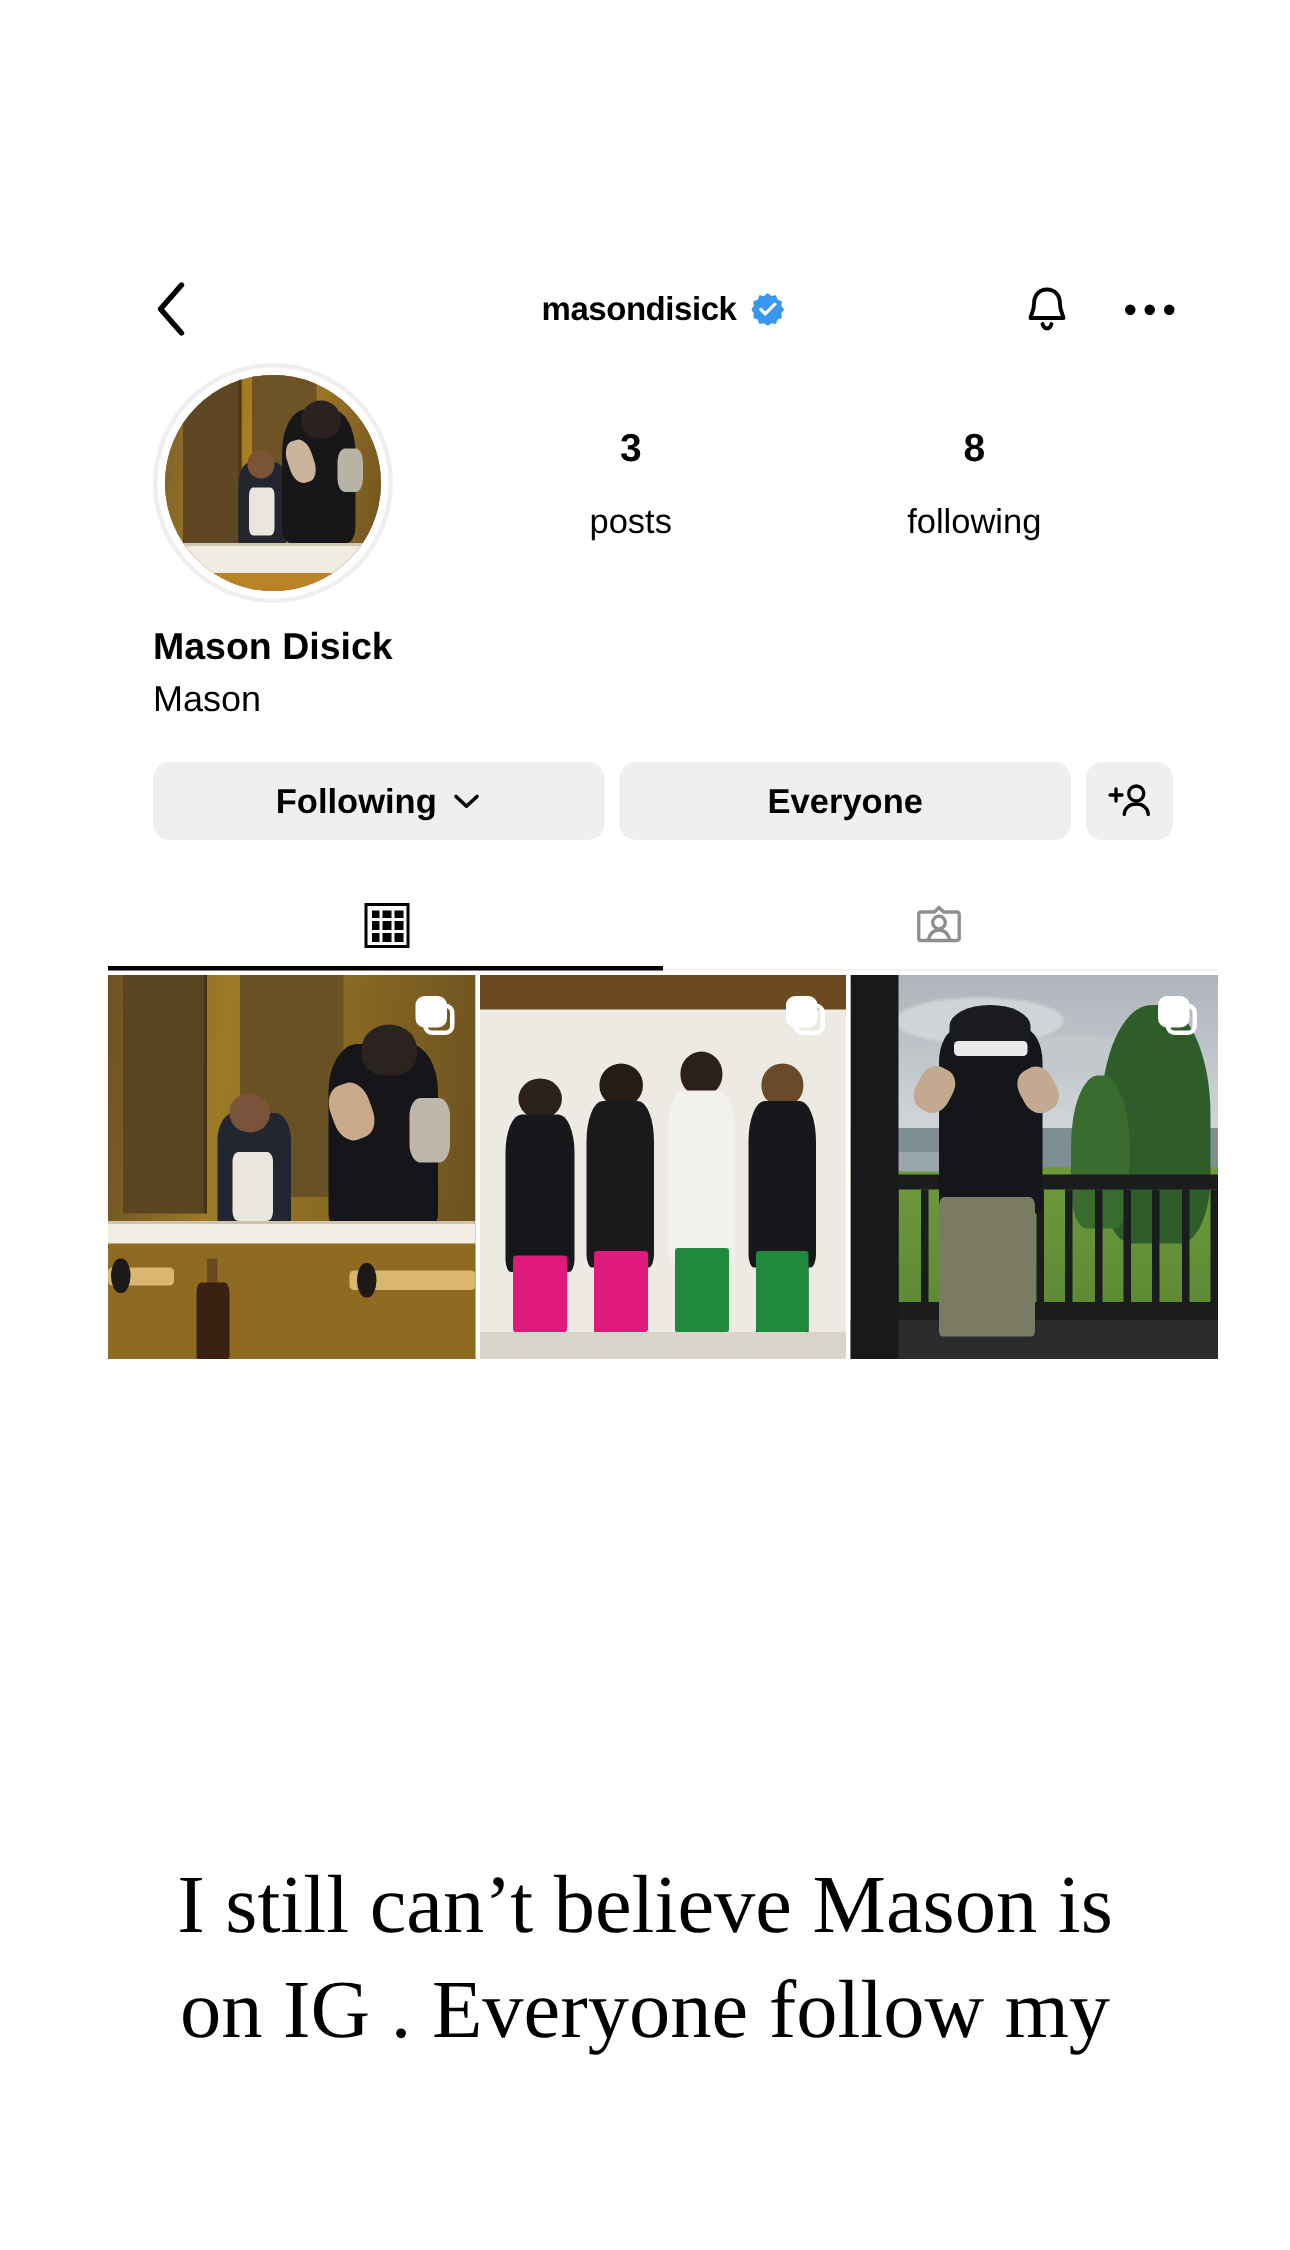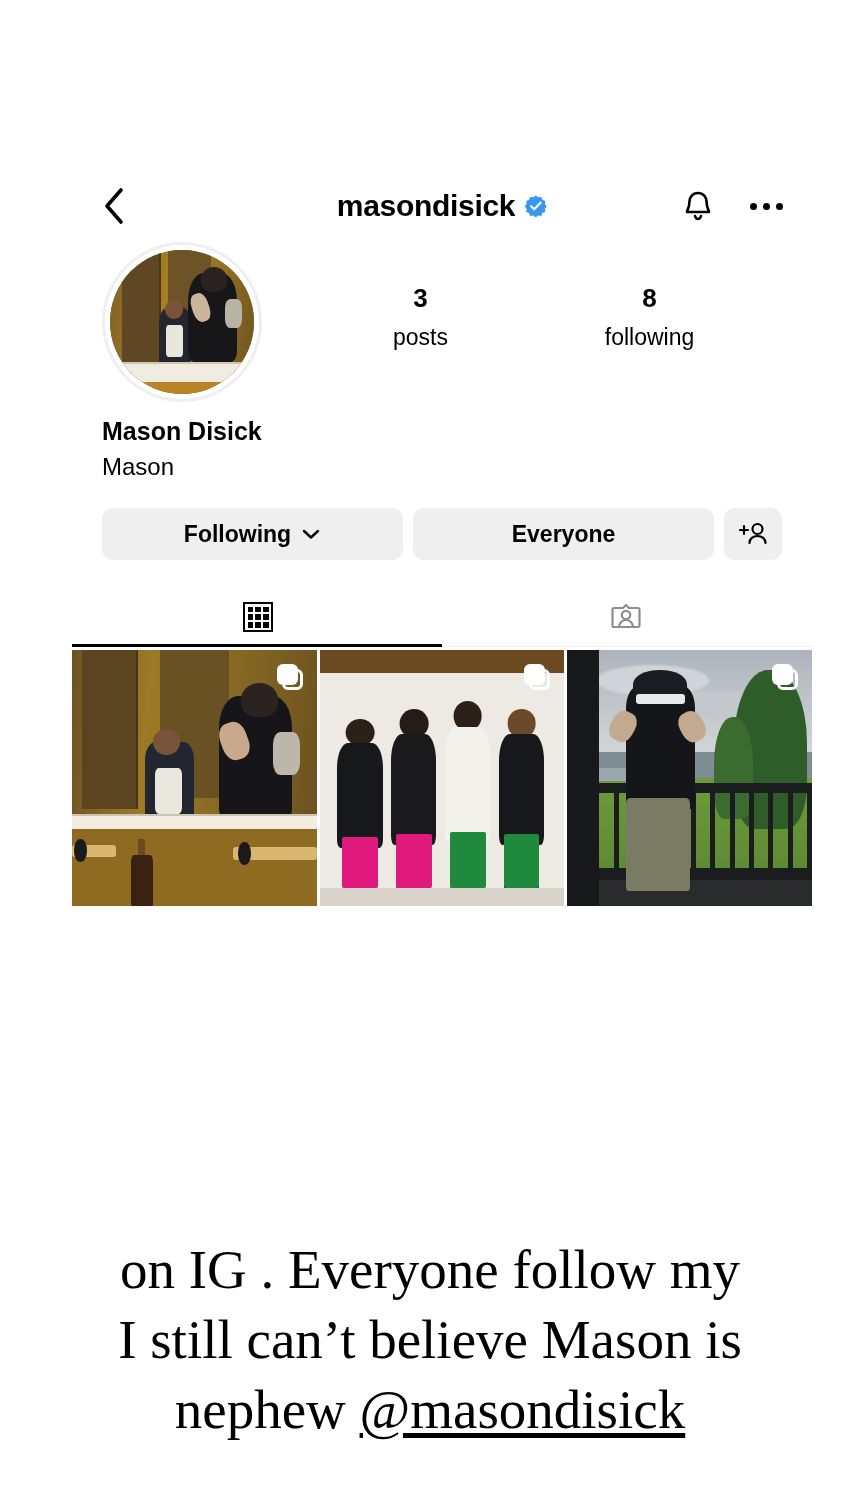--- a/index.html
+++ b/index.html
@@ -49,21 +49,21 @@
     position: absolute;
     left: 0;
     right: 0;
     top: 16px;
     display: flex;
     align-items: center;
     justify-content: center;
     gap: 10px;
   }
   .username {
-    font-size: 30px;
+    font-size: 22px;
     font-weight: bold;
     color: #000000;
     letter-spacing: -0.3px;
     line-height: 40px;
   }
   .verified {
     width: 22px;
     height: 22px;
     display: block;
   }
@@ -213,21 +213,21 @@
   .stat-num {
     font-size: 26px;
     font-weight: bold;
     color: #000;
     line-height: 32px;
   }
   .stat-label {
     font-size: 23px;
     color: #000;
     line-height: 30px;
-    margin-top: 8px;
+    margin-top: 18px;
   }
 
   
   .bio-block {
     padding: 12px 30px 0 30px;
   }
   .full-name {
     font-size: 25px;
     font-weight: bold;
     color: #000;
@@ -624,18 +624,17 @@
         <div class="carousel-ico">
           <div class="car-back"></div>
             <div class="car-front"></div>
         </div>
       </div>
 
     </div>
   </div>
 
   <div class="caption">
+    <div>I still can’t believe Mason is</div>
     <div>on IG . Everyone follow my</div>
-    <div>I still can’t believe Mason is</div>
-    <div><span>nephew </span><u>@masondisick</u></div>
   </div>
 
 </div>
 
 </body></html>

